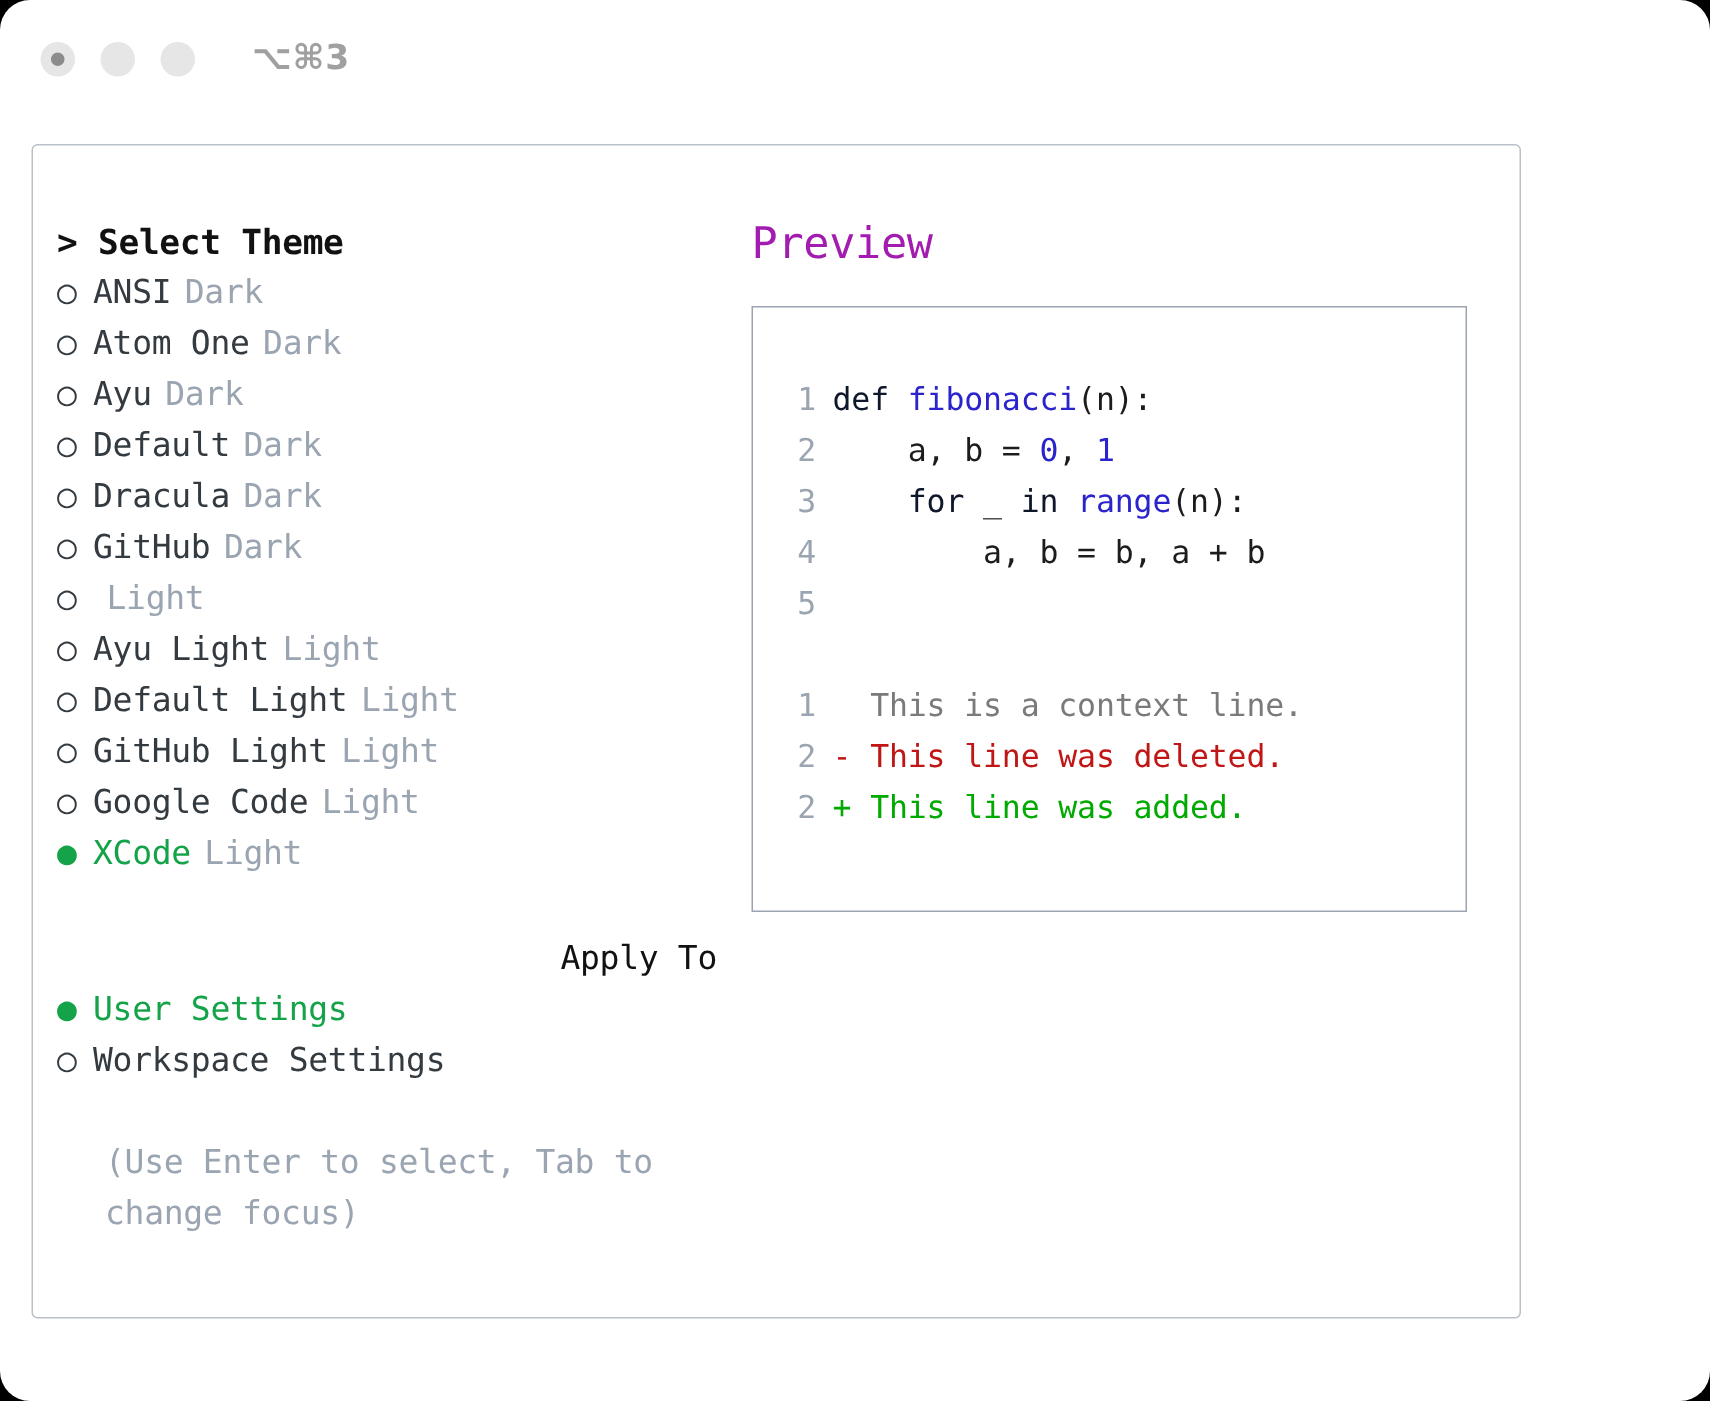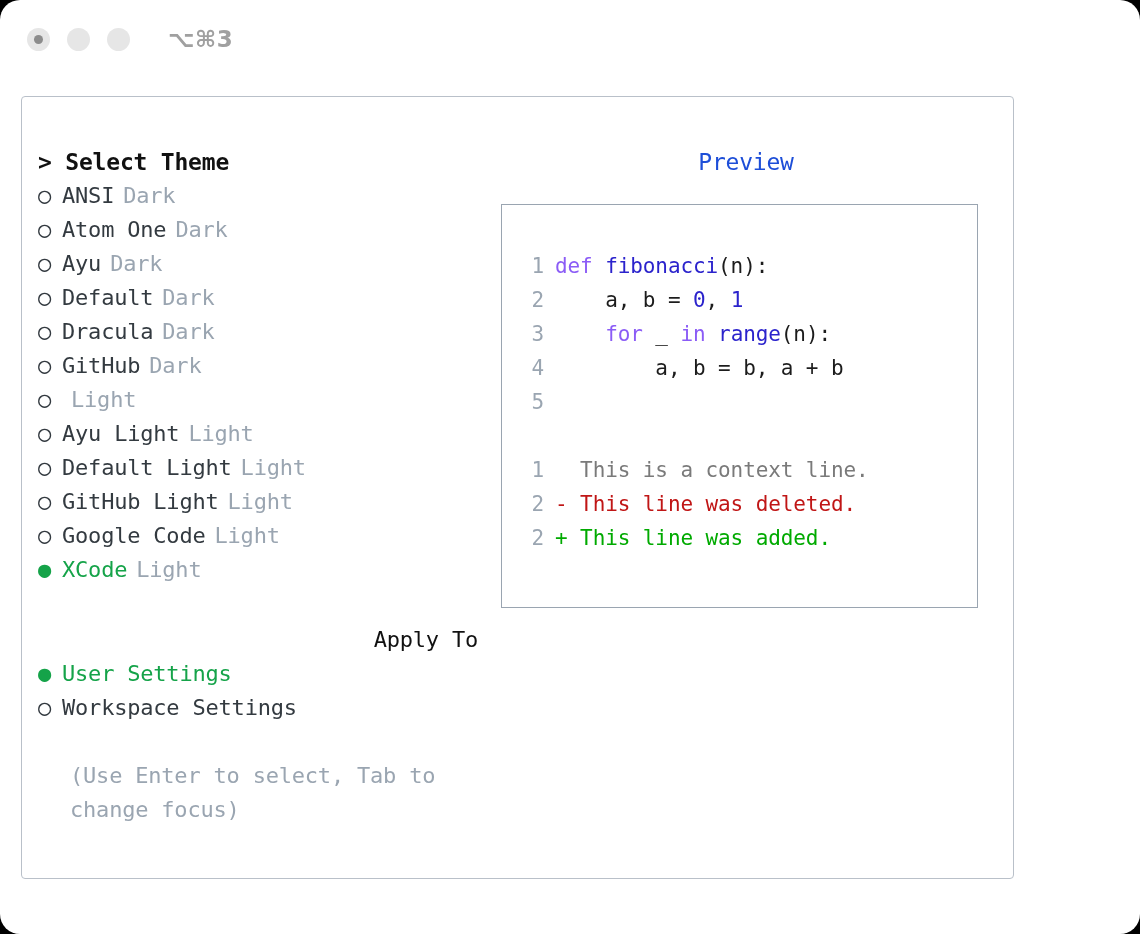--- a/index.html
+++ b/index.html
@@ -144,25 +144,24 @@
   }
 
   
   .right-col {
     position: absolute;
     left: 479px;
     top: 48px;
     width: 490px;
   }
   .preview-title {
-    font-size: 23px;
-    color: #1d4ed8;
-    line-height: 34px;
-    letter-spacing: -0.2px;
-    text-align: center;
+    font-size: 29px;
+    color: #a21caf;
+    line-height: 34px;
+    letter-spacing: -0.2px;
   }
   .preview-box {
     margin-top: 25px;
     width: 477px;
     height: 404px;
     border: 1.5px solid #9aa5b1;
     box-sizing: border-box;
     background: #ffffff;
     padding: 44px 0 0 16px;
   }
@@ -176,21 +175,21 @@
     letter-spacing: -0.1px;
   }
   .lnum {
     width: 26px;
     flex: 0 0 26px;
     text-align: right;
     color: #9aa5b1;
     padding-right: 11px;
   }
   .code-text { color: #1c1c1c; }
-  .kw  { color: #8b5cf6; }
+  .kw  { color: #0f172a; }
   .fn  { color: #2b23cc; }
   .num { color: #2b23cc; }
   .blank-line { height: 34px; }
 
   .diff-ctx { color: #7a7a7a; }
   .diff-del { color: #c01616; }
   .diff-add { color: #00aa00; }
 </style>
 </head>
 <body>

